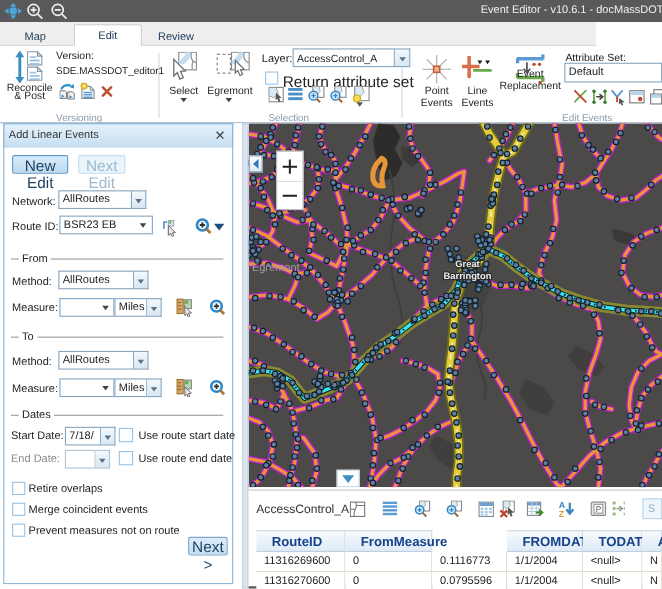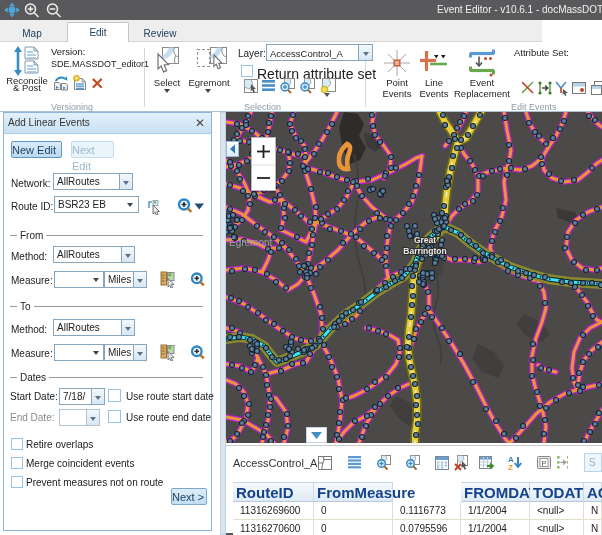--- a/index.html
+++ b/index.html
@@ -13,28 +13,28 @@
 .gsep{position:absolute;top:6px;bottom:4px;width:1px;background:#ccd9e4}
 .rlabel{position:absolute;font-size:9.5px;color:#262626;text-align:center;line-height:11px}
 .lbl{position:absolute;font-size:10px;color:#222;white-space:nowrap}
 .fld{position:absolute;background:#fff;border:1px solid #86a5bf;font-size:10px;color:#222;padding:2px 3px;line-height:11px;white-space:nowrap;overflow:hidden}
 .dbtn{position:absolute;background:linear-gradient(#f3f8fc,#d8e7f3);border:1px solid #86a5bf;border-left:none}
 .dbtn:after{content:"";position:absolute;left:50%;top:50%;margin:-1px 0 0 -3px;border:3px solid transparent;border-top:4px solid #5a7186}
 .carr{position:absolute;border:3px solid transparent;border-top:4px solid #444}
 .cb{position:absolute;width:12px;height:12px;background:#fff;border:1px solid #99c3e5}
 .legend{position:absolute;height:1px;background:#9a9a9a}
 .ltext{position:absolute;font-size:10px;color:#222;background:#fff;padding:0 3px}
-.btn{position:absolute;background:linear-gradient(#dcedfa,#c3ddf1);border:1px solid #7da7cc;border-radius:2px;font-size:11px;color:#1c3e5e;}
+.btn{position:absolute;background:linear-gradient(#dcedfa,#c3ddf1);border:1px solid #7da7cc;border-radius:2px;font-size:14px;color:#1c3e5e;text-align:center}
 #lp-border{position:absolute;left:3px;top:112px;width:209px;height:419px;background:#fff;border:1px solid #8db6d9}
 #lp-head{position:absolute;left:3px;top:112px;width:209px;height:22px;background:linear-gradient(#e3f1fb,#c9e0f2);border:1px solid #8db6d9;border-bottom:1px solid #a9cbe8;font-size:10px;color:#333;line-height:20px;padding-left:4px}
 #lp-head .x{position:absolute;right:6px;top:0px;font-size:12px;color:#444}
 #splitter{position:absolute;left:220px;top:112px;width:6px;height:423px;background:#d9e4ee;border:1px solid #c2d3e2}
 #botpanel{position:absolute;left:226px;top:445px;width:376px;height:90px;background:#fff;border-top:1px solid #c8c8c8}
 #tablewrap{position:absolute;left:233px;top:482px;width:369px;height:53px;font-size:10px}
-.th{position:absolute;top:0;height:20px;background:linear-gradient(#f7fafd,#ddeaf6);border-top:1px solid #c4d4e4;border-bottom:1px solid #b9c9da;color:#15428b;font-weight:bold;line-height:19px;padding-left:3px;border-right:1px solid #cdd9e5;font-size:15px}
+.th{position:absolute;top:0;height:20px;background:linear-gradient(#f7fafd,#ddeaf6);border-top:1px solid #c4d4e4;border-bottom:1px solid #b9c9da;color:#15428b;font-weight:bold;line-height:19px;padding-left:14px;border-right:1px solid #cdd9e5;font-size:12px}
 .td{position:absolute;height:18px;background:#fff;border-bottom:1px solid #e4ddcd;border-right:1px solid #e4ddcd;color:#222;line-height:17px;padding-left:7px}
 </style></head><body>
 
 <div id="topbar">
  <svg class="abs" style="left:2px;top:2px" width="70" height="17" viewBox="0 0 70 17">
   <g fill="#4ba6dc">
         <circle cx="10" cy="8" r="3.4"></circle>
    <path d="M10,0.5 L12.8,4.2 L7.2,4.2 Z"></path>
         <path d="M10,15.5 L12.8,11.8 L7.2,11.8 Z"></path>
    <path d="M2,8 L5.8,5.2 L5.8,10.8 Z"></path>
@@ -200,22 +200,23 @@
   <rect x="2" y="4" width="3" height="4.5" fill="#5b9bd5"></rect>
       <rect x="25" y="0.5" width="3" height="4.5" fill="#5b9bd5"></rect>
   <circle cx="18.5" cy="9.5" r="1.5" fill="#c0432a"></circle>
       <circle cx="23.5" cy="9.5" r="1.5" fill="#c0432a"></circle>
   <path d="M12,7.5 L12,16.5 M9,13.5 L12,17 L15,13.5" stroke="#555" stroke-width="1.6" fill="none"></path>
   <line x1="3" y1="21.5" x2="27" y2="21.5" stroke="#6aa84f" stroke-width="3.2"></line>
   <rect x="2" y="17.5" width="3" height="4.5" fill="#6aa84f"></rect>
       <rect x="25" y="21" width="3" height="4.5" fill="#6aa84f"></rect>
   <circle cx="24" cy="26" r="1.5" fill="#c0432a"></circle>
  </svg>
- <div class="rlabel" style="left:452px;top:35px;width:60px">Event<br>Replacement</div>
+ <div class="rlabel" style="left:452px;top:20px;width:60px">Event<br>Replacement</div>
  <div class="lbl" style="left:514px;top:5px;font-size:9.5px">Attribute Set:</div>
+ <div class="fld" style="left:513px;top:15px;width:89px;height:18px">Default</div>
 
  <svg class="abs" style="left:522px;top:39px" width="80" height="15" viewBox="0 0 80 15">
   <g>
         <line x1="0" y1="12" x2="11" y2="1" stroke="#6aa84f" stroke-width="1.6"></line>
         <line x1="0" y1="1" x2="11" y2="12" stroke="#c0432a" stroke-width="1.6"></line>
       </g>
   <g transform="translate(16,0)">
    <line x1="2" y1="2" x2="2" y2="12" stroke="#6aa84f" stroke-width="1.6"></line>
         <circle cx="2" cy="2" r="1.6" fill="#3d7a2e"></circle>
         <circle cx="2" cy="12" r="1.6" fill="#3d7a2e"></circle>

